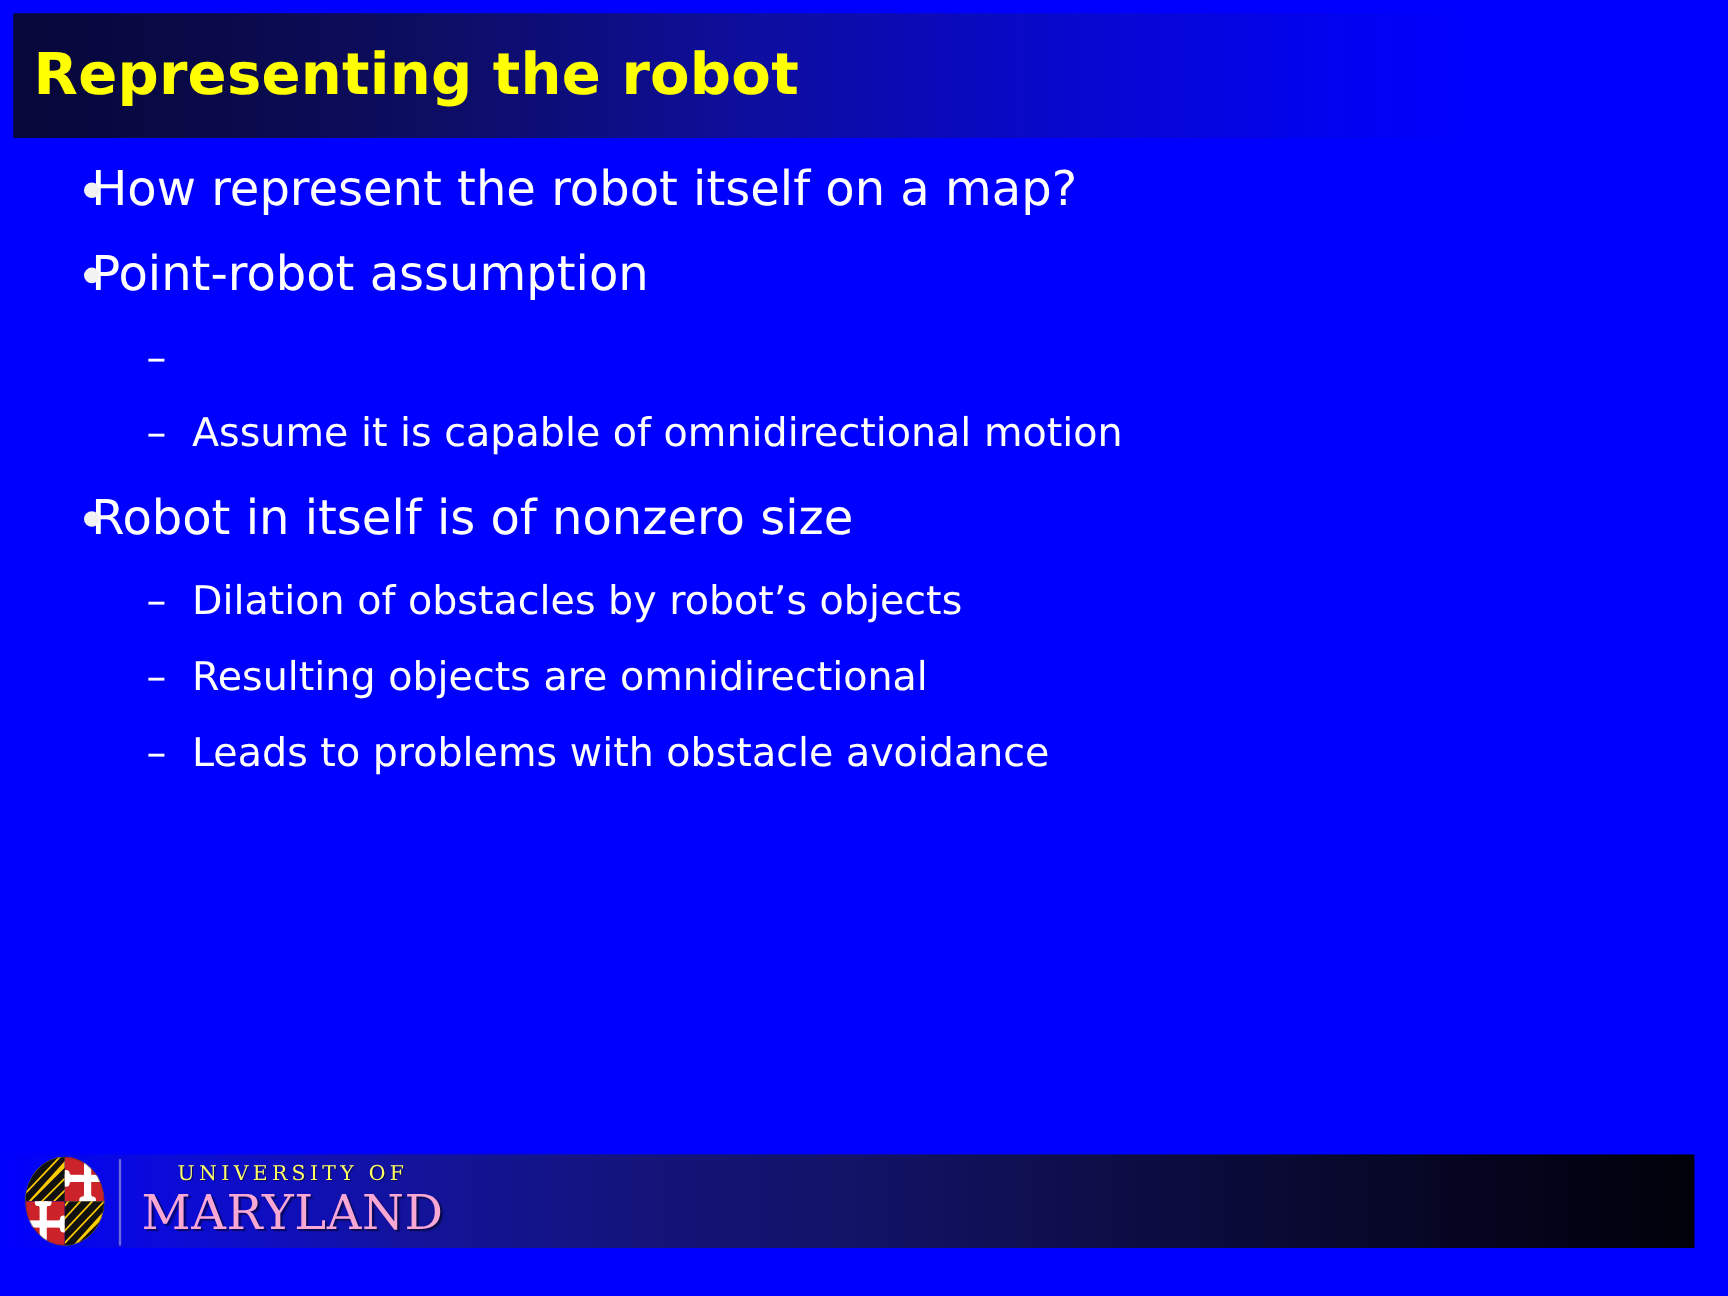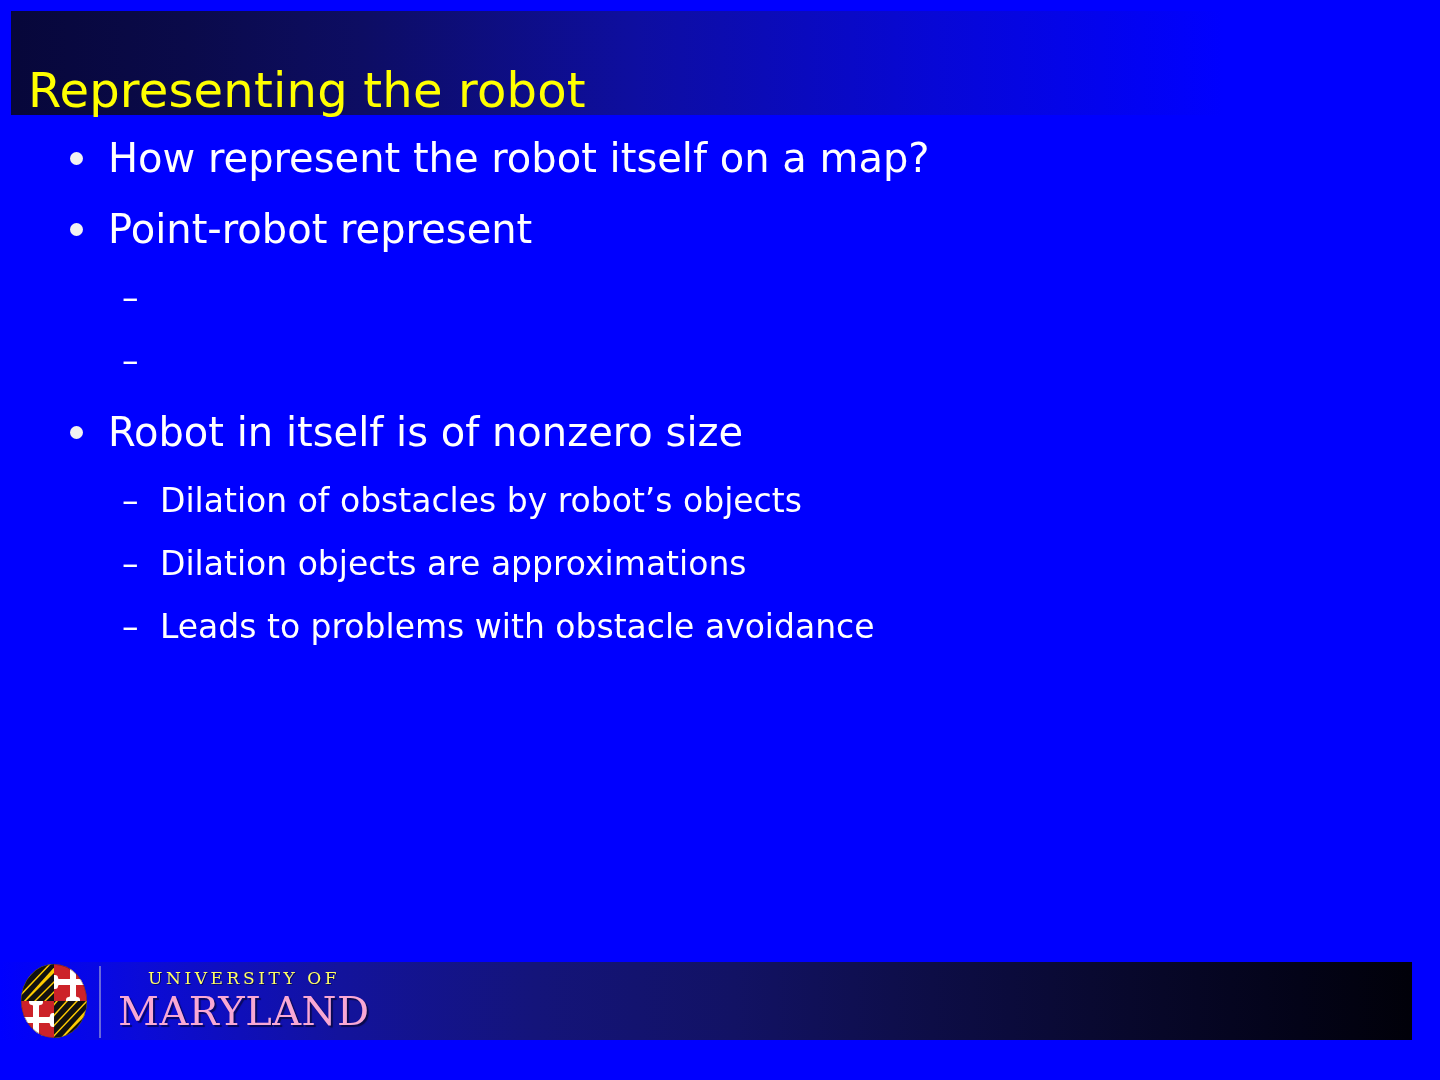--- a/index.html
+++ b/index.html
@@ -41,43 +41,42 @@
         #0e0ea0 50%,
         #0707d6 74%,
         #0000ff 97%,
         #0000ff 100%);
   }
   .title-text {
     position: absolute;
     left: 17px;
     top: 22px;
     font-size: 48px;
-    font-weight: normal;
+    font-weight: bold;
     color: #ffff00;
     letter-spacing: 0.2px;
     white-space: nowrap;
     line-height: 58px;
     font-family: "DejaVu Sans", "Liberation Sans", sans-serif;
-    margin-top: 28px;
   }
 
   
   .body-area {
     position: absolute;
     left: 0;
     top: 133px;
     width: 1440px;
     height: 800px;
   }
 
   
   .lvl1 {
     position: relative;
     margin: 0;
-    padding: 0 0 0 108px;
+    padding: 0 0 0 76px;
     height: 71px;
     font-size: 40px;
     line-height: 50px;
     color: #ffffff;
     white-space: nowrap;
   }
   .lvl1 .marker {
     position: absolute;
     left: 70px;
     top: 19px;
@@ -210,46 +209,47 @@
 
   <div class="body-area">
 
     <div class="lvl1">
       <span class="marker"></span>
       <span class="txt">How represent the robot itself on a map?</span>
     </div>
 
     <div class="lvl1">
       <span class="marker"></span>
-      <span class="txt">Point-robot represent</span>
-    </div>
-
-    <div class="lvl2">
-      <span class="marker">–</span>
-    </div>
-
-    <div class="lvl2">
-      <span class="marker">–</span>
+      <span class="txt">Point-robot assumption</span>
+    </div>
+
+    <div class="lvl2">
+      <span class="marker">–</span>
+    </div>
+
+    <div class="lvl2">
+      <span class="marker">–</span>
+      <span class="txt">Assume it is capable of omnidirectional motion</span>
     </div>
 
     <div class="gap-sm"></div>
 
     <div class="lvl1">
       <span class="marker"></span>
       <span class="txt">Robot in itself is of nonzero size</span>
     </div>
 
     <div class="lvl2">
       <span class="marker">–</span>
       <span class="txt">Dilation of obstacles by robot’s objects</span>
     </div>
 
     <div class="lvl2">
       <span class="marker">–</span>
-      <span class="txt">Dilation objects are approximations</span>
+      <span class="txt">Resulting objects are omnidirectional</span>
     </div>
 
     <div class="lvl2">
       <span class="marker">–</span>
       <span class="txt">Leads to problems with obstacle avoidance</span>
     </div>
 
   </div>
 
   <div class="footer-band"></div>

